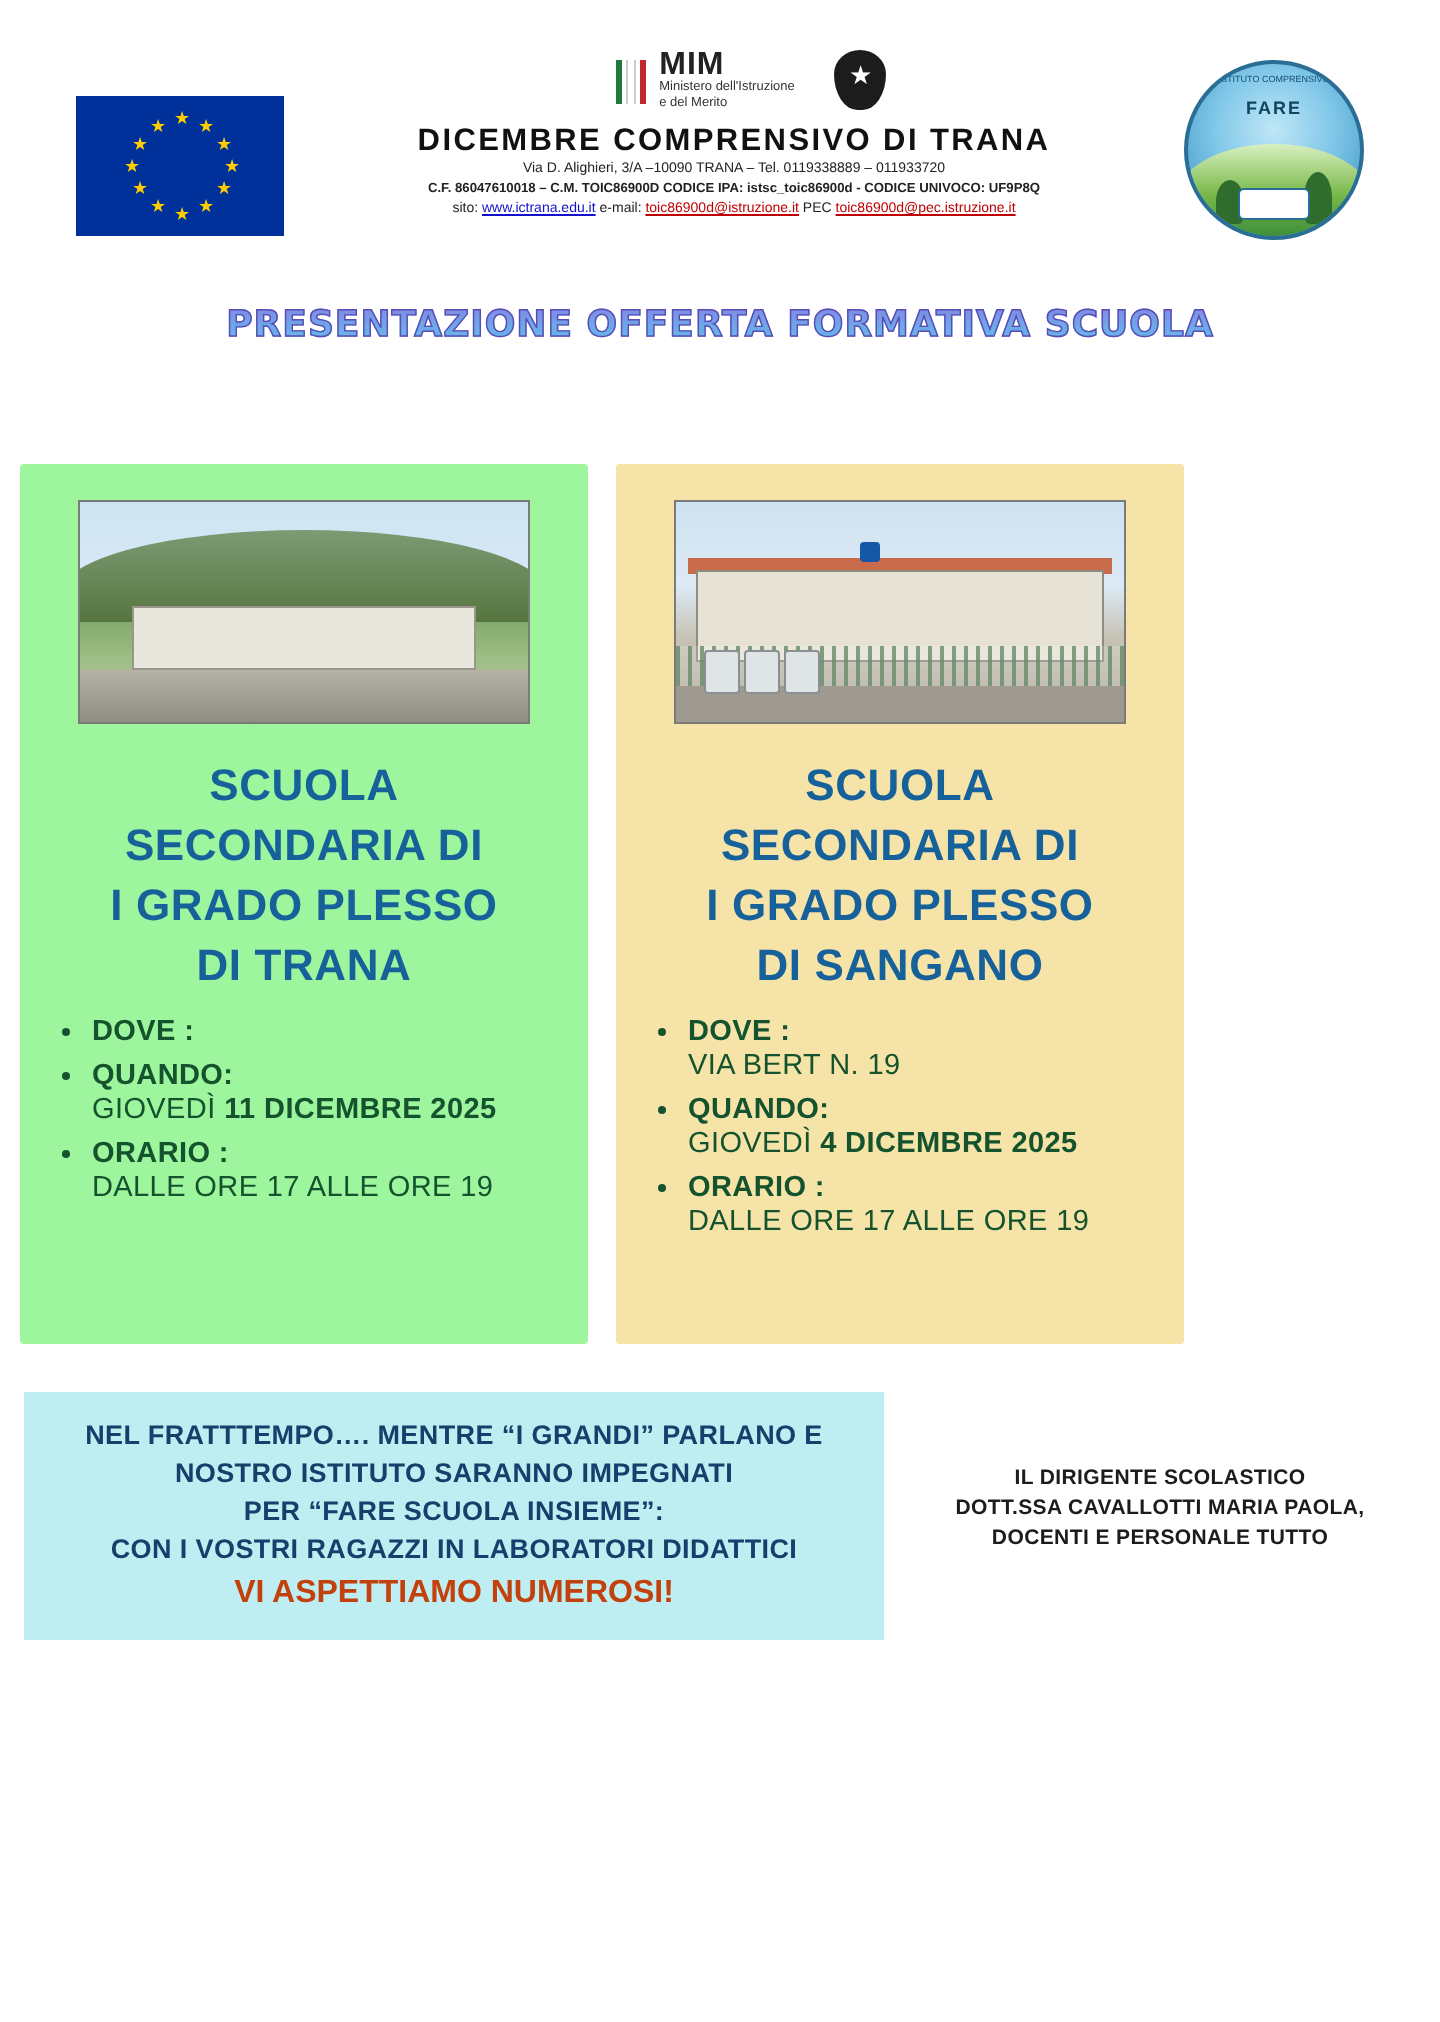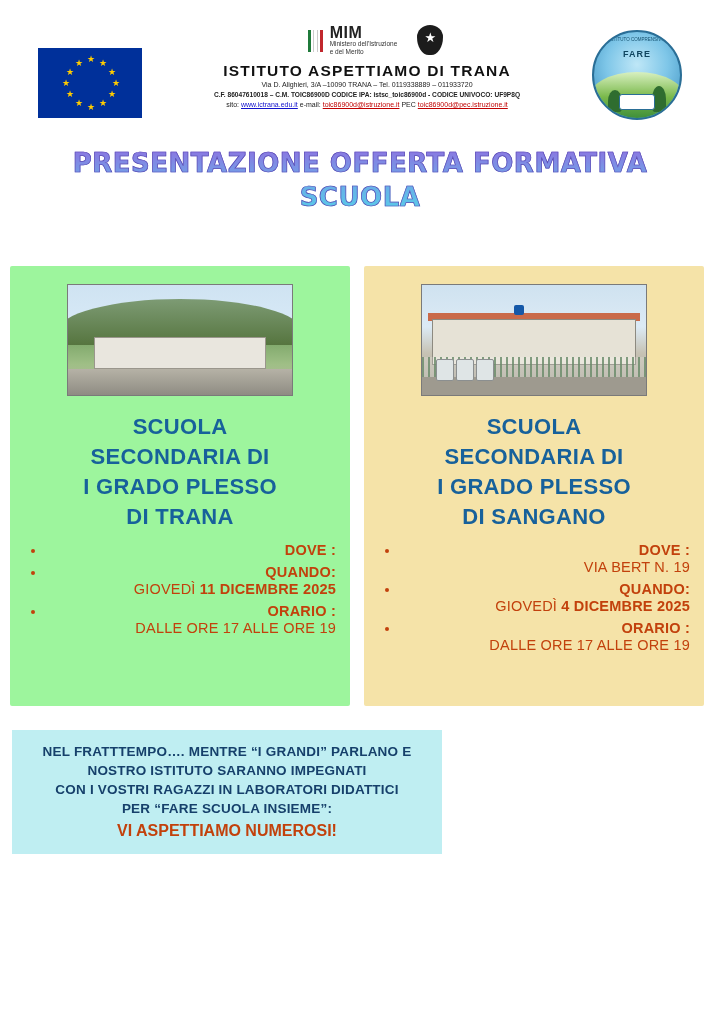--- a/index.html
+++ b/index.html
@@ -180,40 +180,40 @@
 
   
   .poster-title {
     text-align: center;
     margin-top: 26px;
     padding: 0 20px;
   }
   .poster-title .tl {
     font-family: "DejaVu Sans", sans-serif;
     font-weight: bold;
-    font-size: 26px;
+    font-size: 18px;
     line-height: 34px;
     letter-spacing: 0.5px;
     background: linear-gradient(180deg, #8f6fe0 0%, #6ea8e8 50%, #55d0e8 100%);
     -webkit-background-clip: text;
     background-clip: text;
     color: transparent;
     -webkit-text-stroke: 0.7px #5b4bb5;
   }
 
   
   .cards {
     display: flex;
     gap: 14px;
     padding: 0 10px;
     margin-top: 52px;
     align-items: flex-start;
   }
   .card {
-    width: 340px;
+    width: 284px;
     box-sizing: border-box;
     padding: 16px 14px 20px 14px;
     border-radius: 2px;
   }
   .card.green { background: #9df59d; min-height: 440px; }
   .card.yellow { background: #f5e3a8; min-height: 440px; }
 
   .photo {
     width: 224px;
     height: 110px;
@@ -283,23 +283,22 @@
 
   .card ul {
     margin: 8px 0 0 0;
     padding-left: 22px;
     list-style: disc;
   }
   .card li {
     margin-bottom: 6px;
     font-size: 14.5px;
     font-weight: bold;
-    color: #c2410c;
+    color: #14532d;
     letter-spacing: 0.2px;
-    text-align: right;
   }
   .card li .val {
     display: block;
     font-weight: normal;
     font-size: 14.5px;
     margin-top: 1px;
   }
   .card li .inline-label { font-weight: normal; }
   .card li .inline-strong { font-weight: bold; }
 
@@ -379,21 +378,21 @@
           <div class="mim-sub">Ministero dell'Istruzione</div>
           <div class="mim-sub">e del Merito</div>
         </div>
       </div>
       <div class="rep-emblem">
         <div class="shield"></div>
         <div class="star">★</div>
       </div>
     </div>
 
-    <div class="school-name">ISTITUTO ASPETTIAMO DI TRANA</div>
+    <div class="school-name">DICEMBRE COMPRENSIVO DI TRANA</div>
     <div class="school-line">Via D. Alighieri, 3/A –10090 TRANA – Tel. 0119338889 – 011933720</div>
     <div class="school-line bold">C.F. 86047610018 – C.M. TOIC86900D CODICE IPA: istsc_toic86900d - CODICE UNIVOCO: UF9P8Q</div>
     <div class="school-line">
       <span>sito: </span><a href="#">www.ictrana.edu.it</a><span> e-mail: </span><a href="#" class="mail">toic86900d@istruzione.it</a><span> PEC </span><a href="#" class="mail">toic86900d@pec.istruzione.it</a>
     </div>
   </div>
 
   <div class="logo-round">
     <div class="arc">ISTITUTO COMPRENSIVO</div>
     <div class="band">FARE</div>
@@ -468,17 +467,22 @@
         <span class="val">DALLE ORE 17 ALLE ORE 19</span>
       </li>
     </ul>
   </div>
 </div>
 
 <div class="footer">
   <div class="footer-box">
     <p>NEL FRATTTEMPO…. MENTRE “I GRANDI” PARLANO E</p>
     <p>NOSTRO ISTITUTO SARANNO IMPEGNATI</p>
+    <p>PER “FARE SCUOLA INSIEME”:</p>
     <p>CON I VOSTRI  RAGAZZI IN LABORATORI DIDATTICI</p>
-    <p>PER “FARE SCUOLA INSIEME”:</p>
     <span class="highlight">VI ASPETTIAMO NUMEROSI!</span>
   </div>
+  <div class="signature">
+    <div>IL DIRIGENTE SCOLASTICO</div>
+    <div>DOTT.SSA CAVALLOTTI MARIA PAOLA,</div>
+    <div>DOCENTI E PERSONALE TUTTO</div>
+  </div>
 </div>
 
 </body></html>

